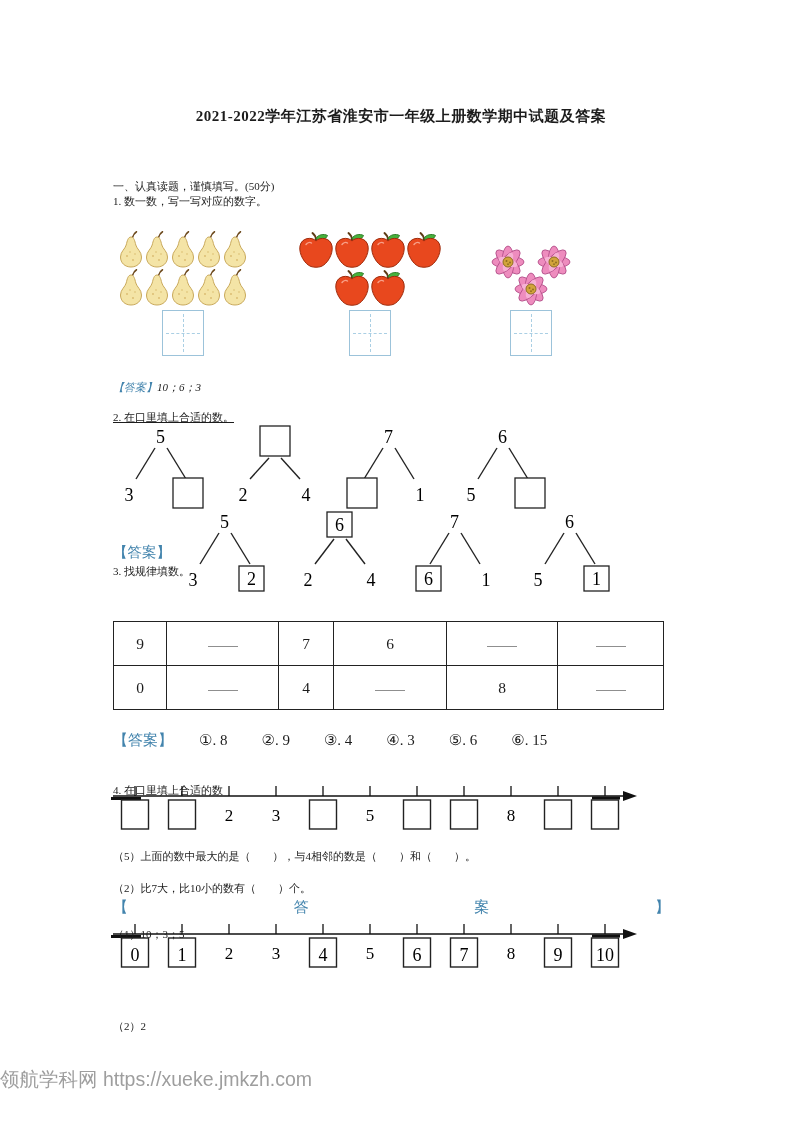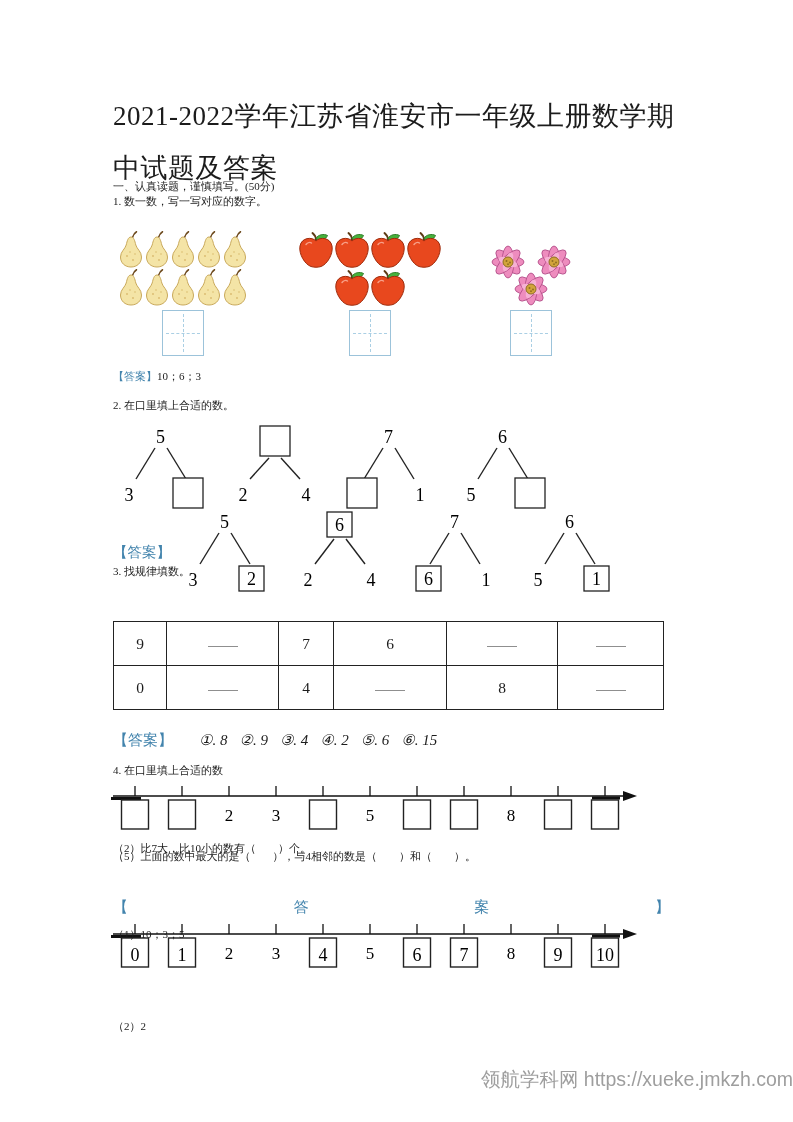--- a/index.html
+++ b/index.html
@@ -4,64 +4,64 @@
 <style>
   html,body{margin:0;padding:0;background:#ffffff;}
   body{
     width:793px;height:1122px;position:relative;overflow:hidden;
     font-family:"Liberation Serif","DejaVu Serif",serif;color:#1c1c1c;
     --answer-blue:#4384ad; --grid-blue:#9cc3da; --grid-dash:#aacfe4;
     --footer-gray:#9e9e9e; --blank-gray:#8f8f8f;
   }
   .abs{position:absolute;left:113px;}
   .txt{font-size:11px;line-height:20px;white-space:nowrap;}
-  #title{top:90px;width:576px;font-size:27px;font-weight:normal;line-height:52px;letter-spacing:0.5px;}
+  #title{top:90px;width:576px;font-size:15px;font-weight:bold;line-height:52px;letter-spacing:0.5px;text-align:center;}
   #section{top:176px;}
   #q1-label{top:191px;}
   
   #fruits{top:231px;width:565px;display:flex;}
   .fruit-group{display:flex;flex-direction:column;}
   .fruit-stack{height:79px;display:flex;flex-direction:column;justify-content:flex-start;}
   .fruit-row{display:flex;justify-content:center;}
   .fruit{line-height:0;display:block;}
   .g0{width:140px;margin-right:42px;}
   .g1{width:150px;margin-right:34px;}
   .g2{width:104px;}
   .g2 .fruit-stack{padding-top:14px;height:65px;}
   .g2 .fruit-row + .fruit-row{margin-top:-7px;}
   .write-grid{width:40px;height:44px;border:1.5px solid var(--grid-blue);margin:0 auto;position:relative;background:#fff;}
   .write-grid .gh{position:absolute;left:3px;right:3px;top:50%;border-top:1.5px dashed var(--grid-dash);}
   .write-grid .gv{position:absolute;top:3px;bottom:3px;left:50%;border-left:1.5px dashed var(--grid-dash);}
   
   .ans-label{color:var(--answer-blue);}
-  #q1-answer{top:366px;}
-  #q2-label{top:395px;}
+  #q1-answer{top:377px;font-style:italic;}
+  #q2-label{top:407px;text-decoration:underline;}
   #bonds{top:424px;display:flex;gap:18px;}
   #bonds-answer{top:509px;display:flex;align-items:center;}
   #bonds-answer .ans-label{width:64px;flex:0 0 auto;font-size:14.5px;}
   #bonds-answer .bondwrap{display:flex;gap:19px;}
   
   #q3-label{top:561px;}
   #q3-table{top:621px;}
   table.qtable{border-collapse:collapse;table-layout:fixed;}
   table.qtable td{border:1.5px solid #222;height:41px;text-align:center;vertical-align:middle;font-size:15.5px;font-family:"Liberation Serif",serif;}
   .blank{display:inline-block;width:30px;height:3px;border-bottom:1.5px solid var(--blank-gray);vertical-align:middle;}
   #q3-answer{top:731px;display:flex;align-items:baseline;font-size:15px;}
   #q3-answer .ans-label{margin-right:26px;}
-  #q3-answer .items{display:flex;gap:12px;font-style:italic;}
+  #q3-answer .items{display:flex;gap:34px;}
   
-  #q4-label{top:760px;}
+  #q4-label{top:780px;}
   #numline1{top:782px;left:111px;line-height:0;}
   #q4-sub1{top:846px;}
-  #q4-sub2{top:838px;}
+  #q4-sub2{top:878px;}
   #answer-spread{top:898px;width:557px;display:flex;justify-content:space-between;color:var(--answer-blue);font-size:15px;}
   #numline2{top:920px;left:111px;line-height:0;}
   #q4-ans1{top:924px;}
   #q4-ans2{top:1016px;}
-  #footer{position:absolute;left:0;top:1066px;width:793px;text-align:right;
+  #footer{position:absolute;left:0;top:1066px;width:793px;text-align:left;
     font-family:"Liberation Sans","DejaVu Sans",sans-serif;font-size:19.5px;color:var(--footer-gray);}
   svg text{font-family:"Liberation Serif","DejaVu Serif",serif;}
 </style>
 </head>
 <body style="--answer-blue: #4384ad; --grid-blue: #9cc3da; --footer-gray: #9e9e9e;">
 
 <div id="title" class="abs">2021-2022学年江苏省淮安市一年级上册数学期中试题及答案</div>
 <div id="section" class="abs txt">一、认真读题，谨慎填写。(50分)</div>
 
 <div id="q1-label" class="abs txt">1. 数一数，写一写对应的数字。</div>
@@ -370,21 +370,21 @@
         </tr>
       </tbody>
     </table>
   </div>
 <div id="q3-answer" class="abs">
   <span class="ans-label">【答案】</span>
   <span class="items">
       <span>①. 8</span>
       <span>②. 9</span>
       <span>③. 4</span>
-      <span>④. 2</span>
+      <span>④. 3</span>
       <span>⑤. 6</span>
       <span>⑥. 15</span>
     </span>
 </div>
 
 <div id="q4-label" class="abs txt">4. 在口里填上合适的数</div>
 <div id="numline1" class="abs"><svg width="532" height="62" viewBox="0 0 532 62">
       <line x1="2" y1="14" x2="514" y2="14" stroke="#111" stroke-width="1.4"></line>
       <polygon points="526,14 512,9 512,19" fill="#111"></polygon>
       <line x1="0" y1="16.5" x2="30" y2="16.5" stroke="#111" stroke-width="3"></line>

